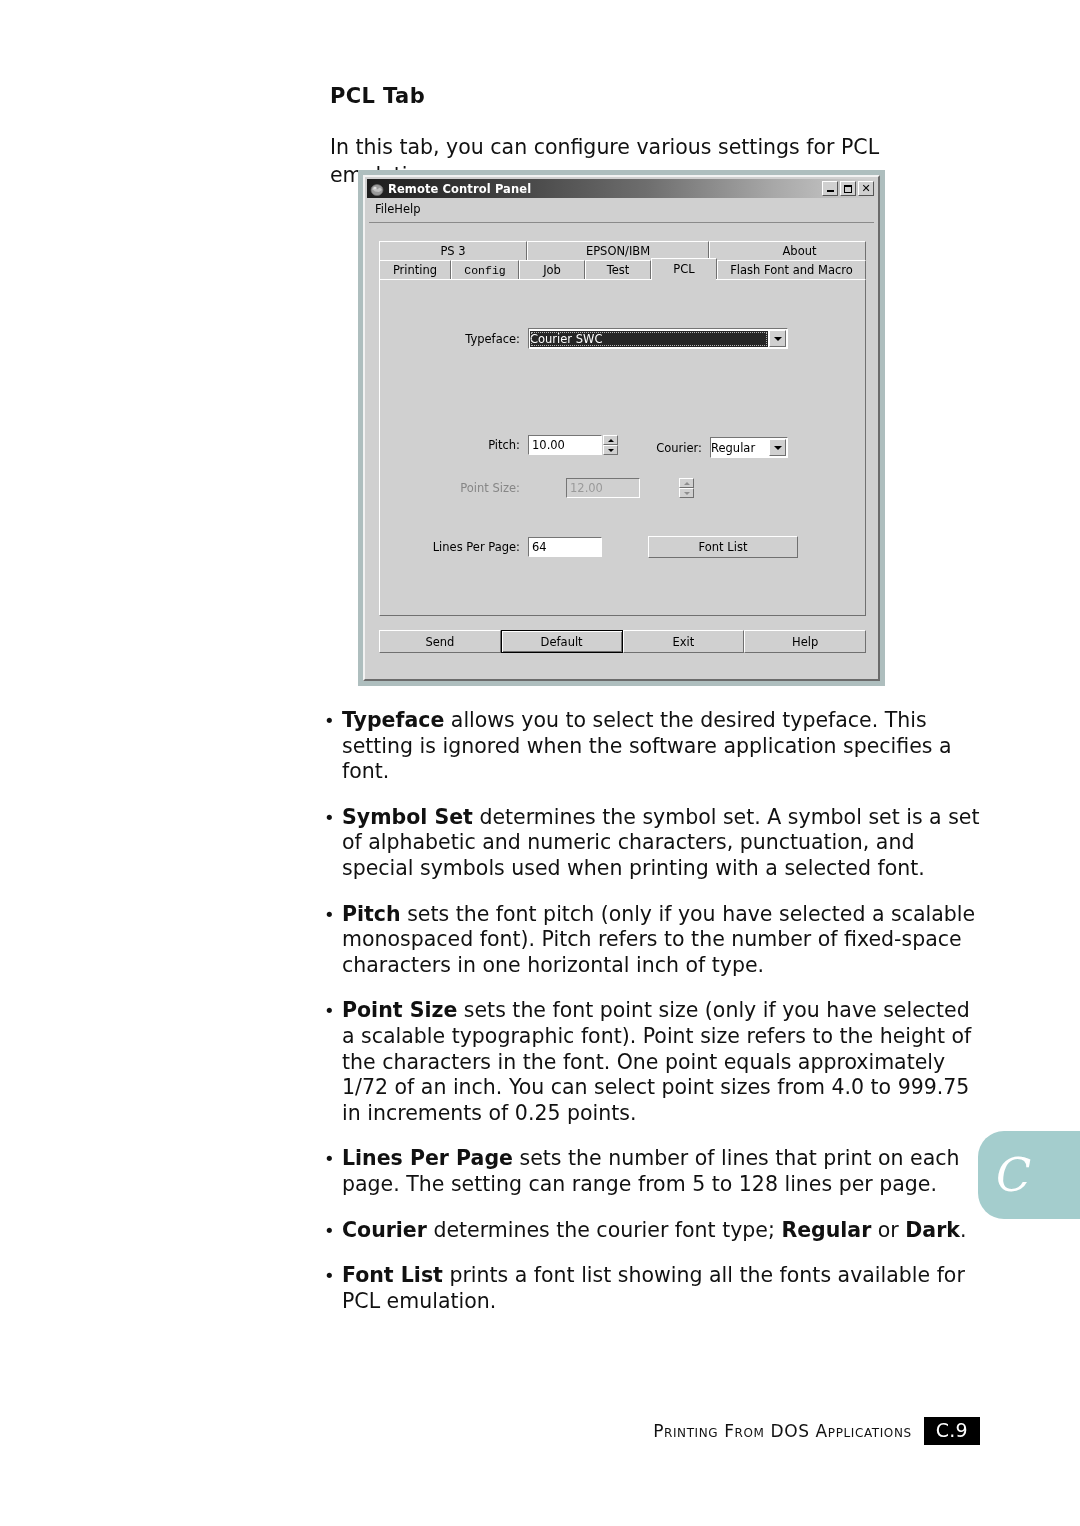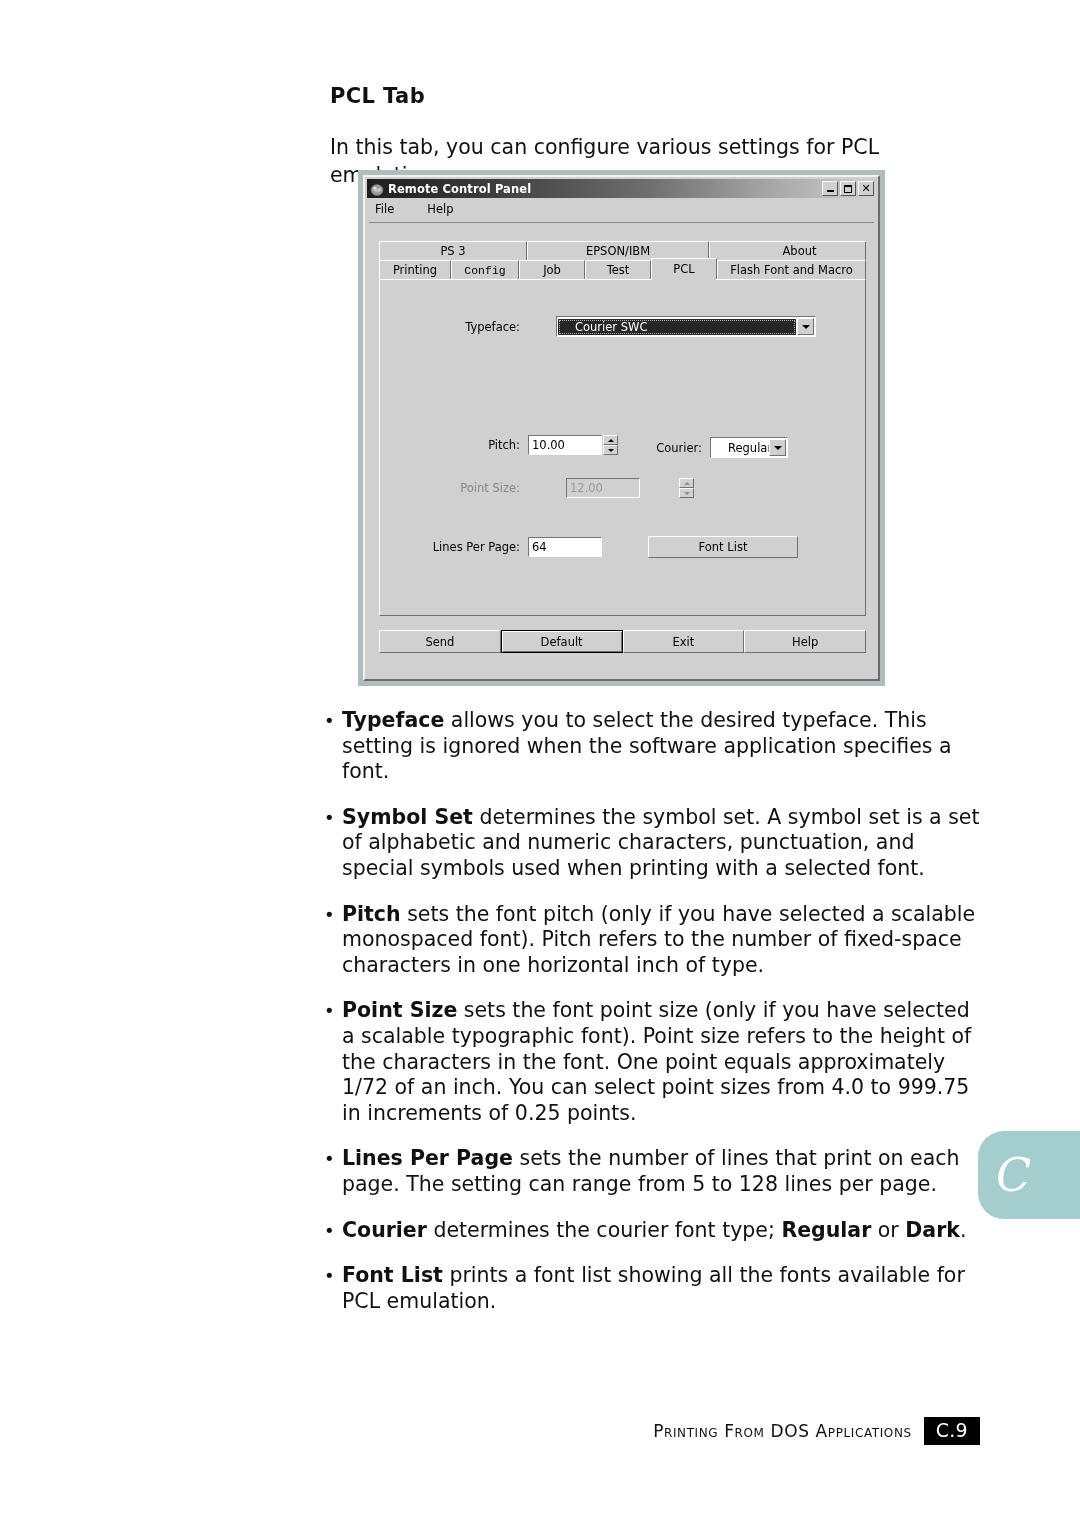--- a/index.html
+++ b/index.html
@@ -190,21 +190,21 @@
   .win-btn .min-glyph { width: 7px; height: 2px; background: #000; margin-top: 5px; }
   .win-btn .max-glyph { width: 8px; height: 8px; border: 1.5px solid #000; border-top-width: 2.5px; box-sizing: border-box; }
   .win-btn .close-glyph { font-size: 11px; font-weight: bold; line-height: 10px; }
 
   .menubar {
     height: 19px;
     margin: 1px 2px 0 2px;
     display: flex;
     align-items: center;
     padding-left: 8px;
-    gap: 33px;
+    gap: 0;
     font-size: 11.5px;
     color: #000;
   }
   .menubar .mi { cursor: default; }
 
   .dlg-body {
     position: absolute;
     left: 4px; right: 4px;
     top: 45px; bottom: 4px;
     border-top: 1.5px solid #8a8a8a;
@@ -284,21 +284,21 @@
     display: flex;
     align-items: center;
   }
   .combo {
     height: 21px;
     position: relative;
     padding: 0;
   }
   .combo .cval {
     flex: 1 1 auto;
-    padding-left: 17px;
+    padding-left: 0;
     font-size: 11.5px;
     white-space: nowrap;
     overflow: hidden;
   }
   .combo.selected .cval {
     background: #262626;
     color: #ffffff;
     outline: 1px dotted #b5b5b5;
     outline-offset: -2px;
     height: 16px;
@@ -457,21 +457,21 @@
           <div class="tab active" style="flex:0 0 66px;">
               <span>PCL</span>
             </div>
           <div class="tab" style="flex:1 1 auto;">
               <span>Flash Font and Macro</span>
             </div>
         </div>
 
         <div class="panel">
 
-          <div class="field-row" style="left:22px; top:36px;gap:28px;">
+          <div class="field-row" style="left:22px; top:48px;">
             <span class="flabel" style="width:118px;">Typeface:</span>
             <span class="sunken combo selected" style="width:260px; margin-left:8px;">
               <span class="cval">Courier SWC</span>
               <span class="arrow-btn">
                   <span class="tri-d"></span>
                 </span>
             </span>
           </div>
 
 

